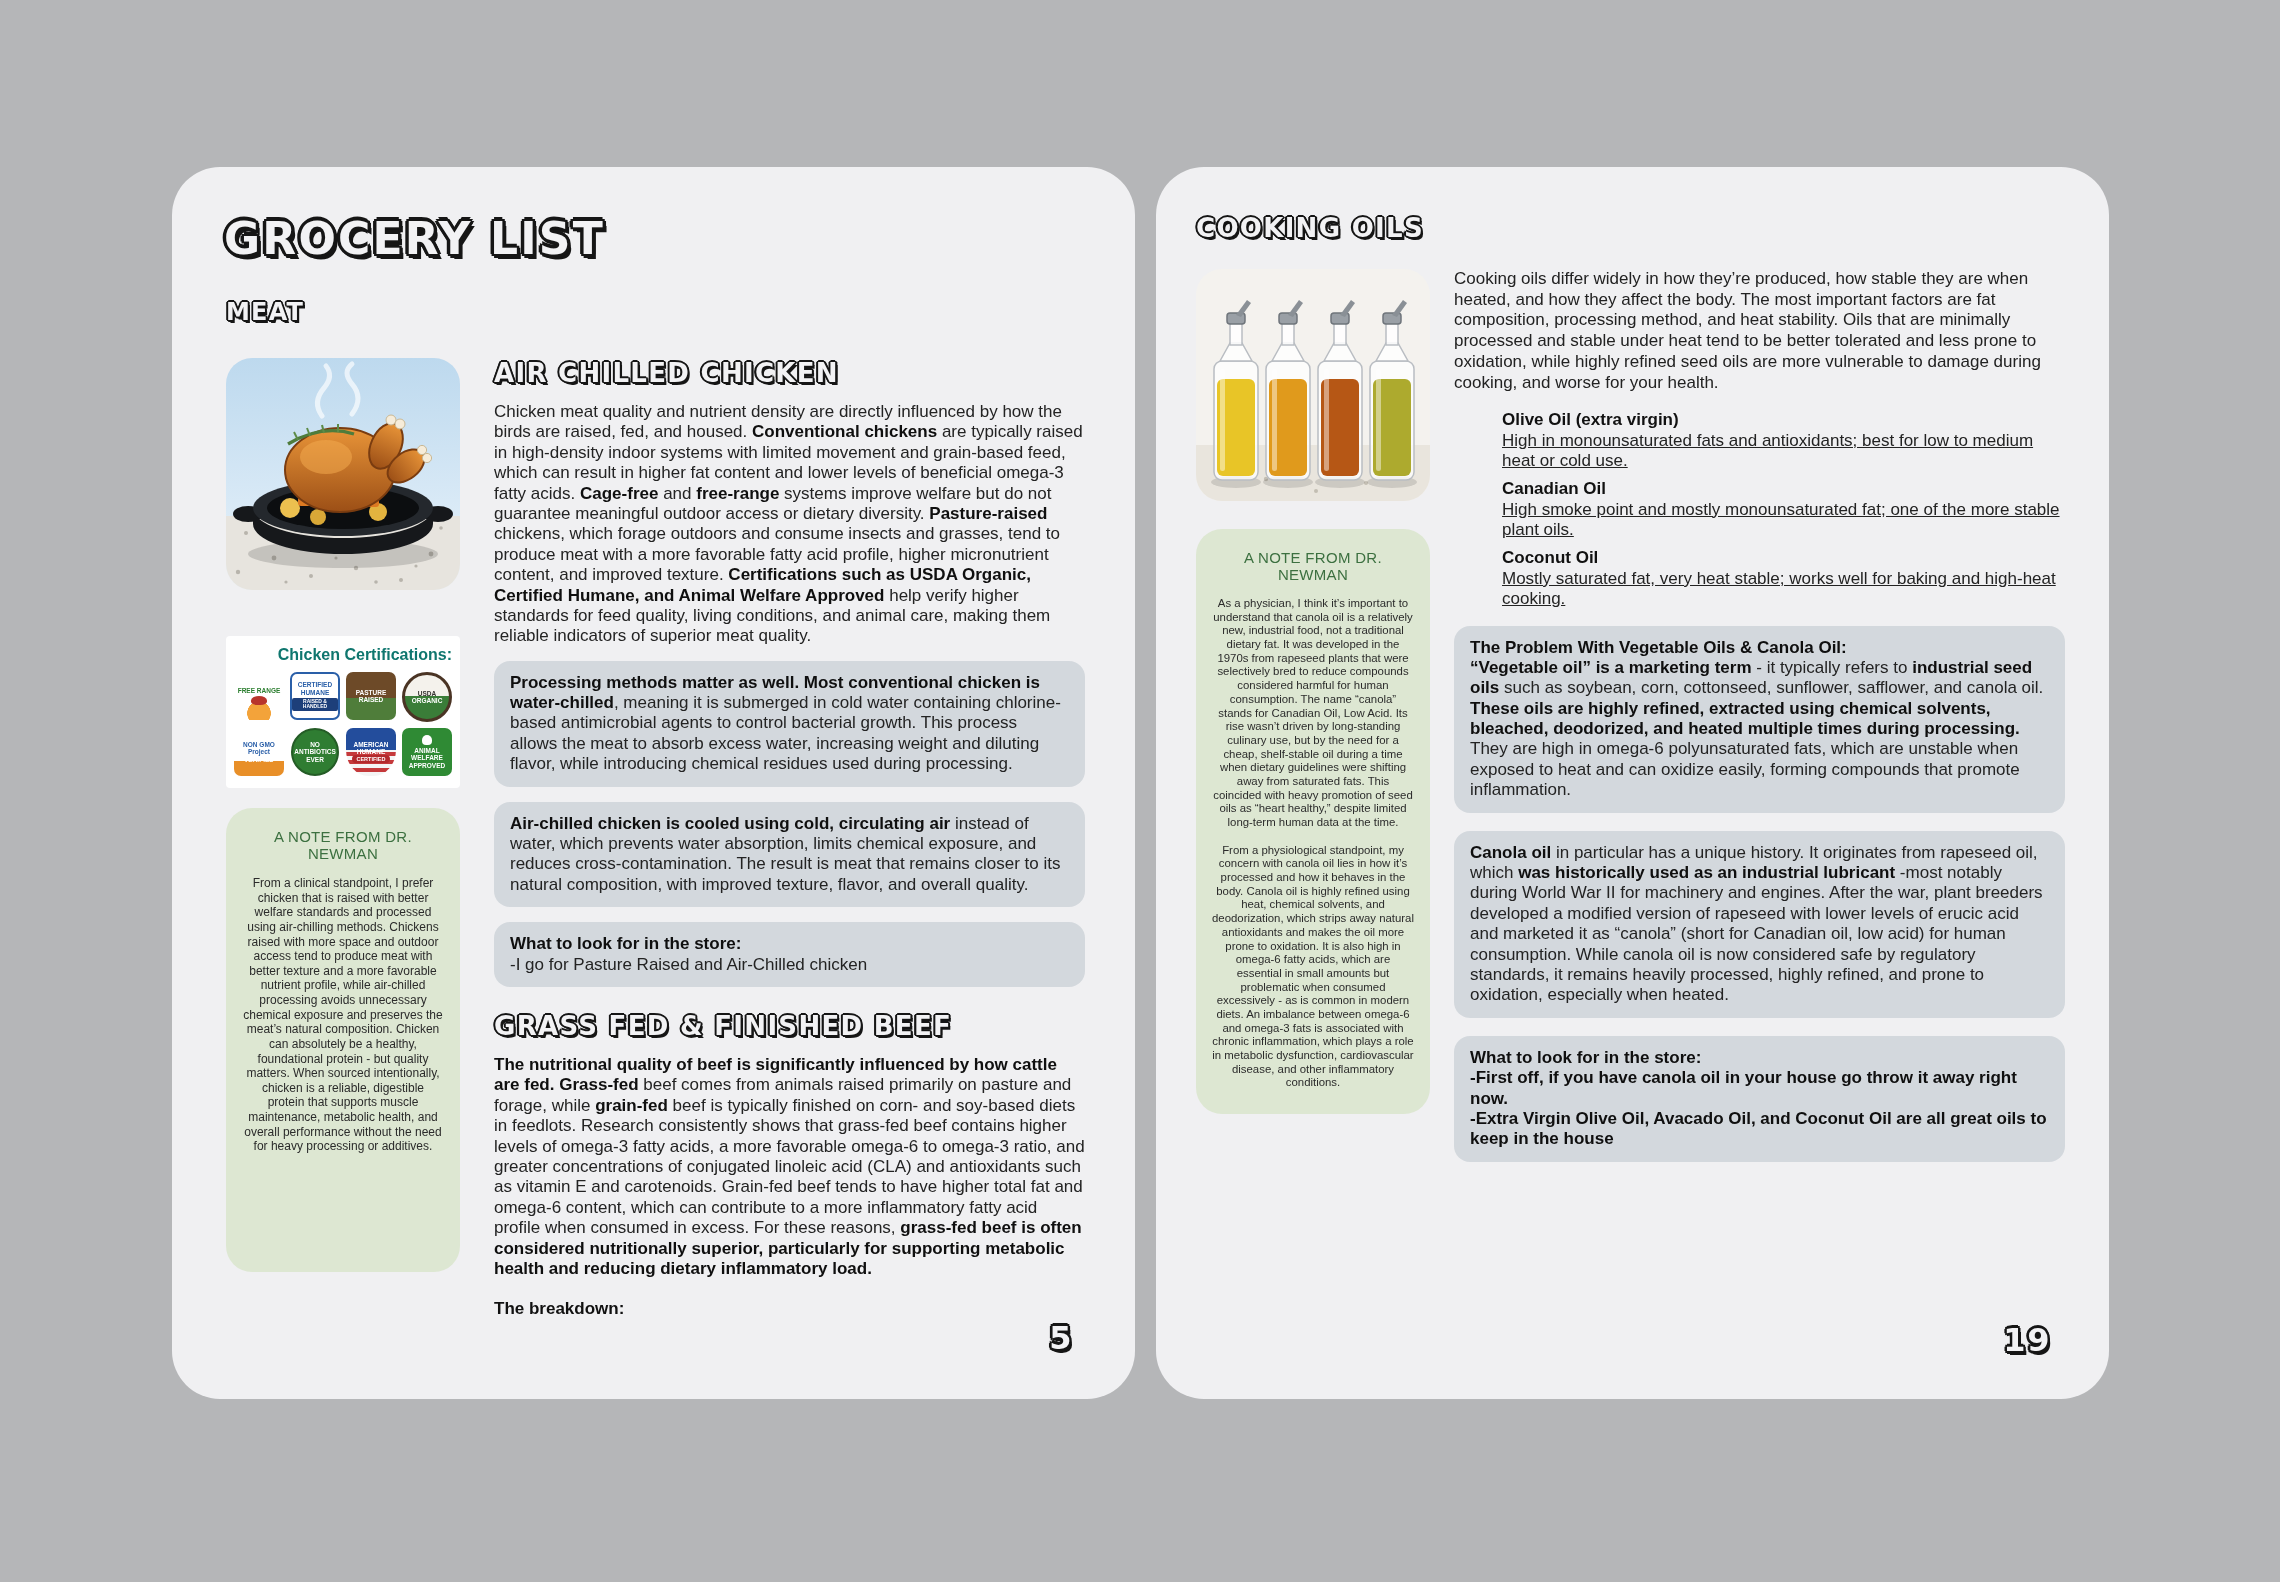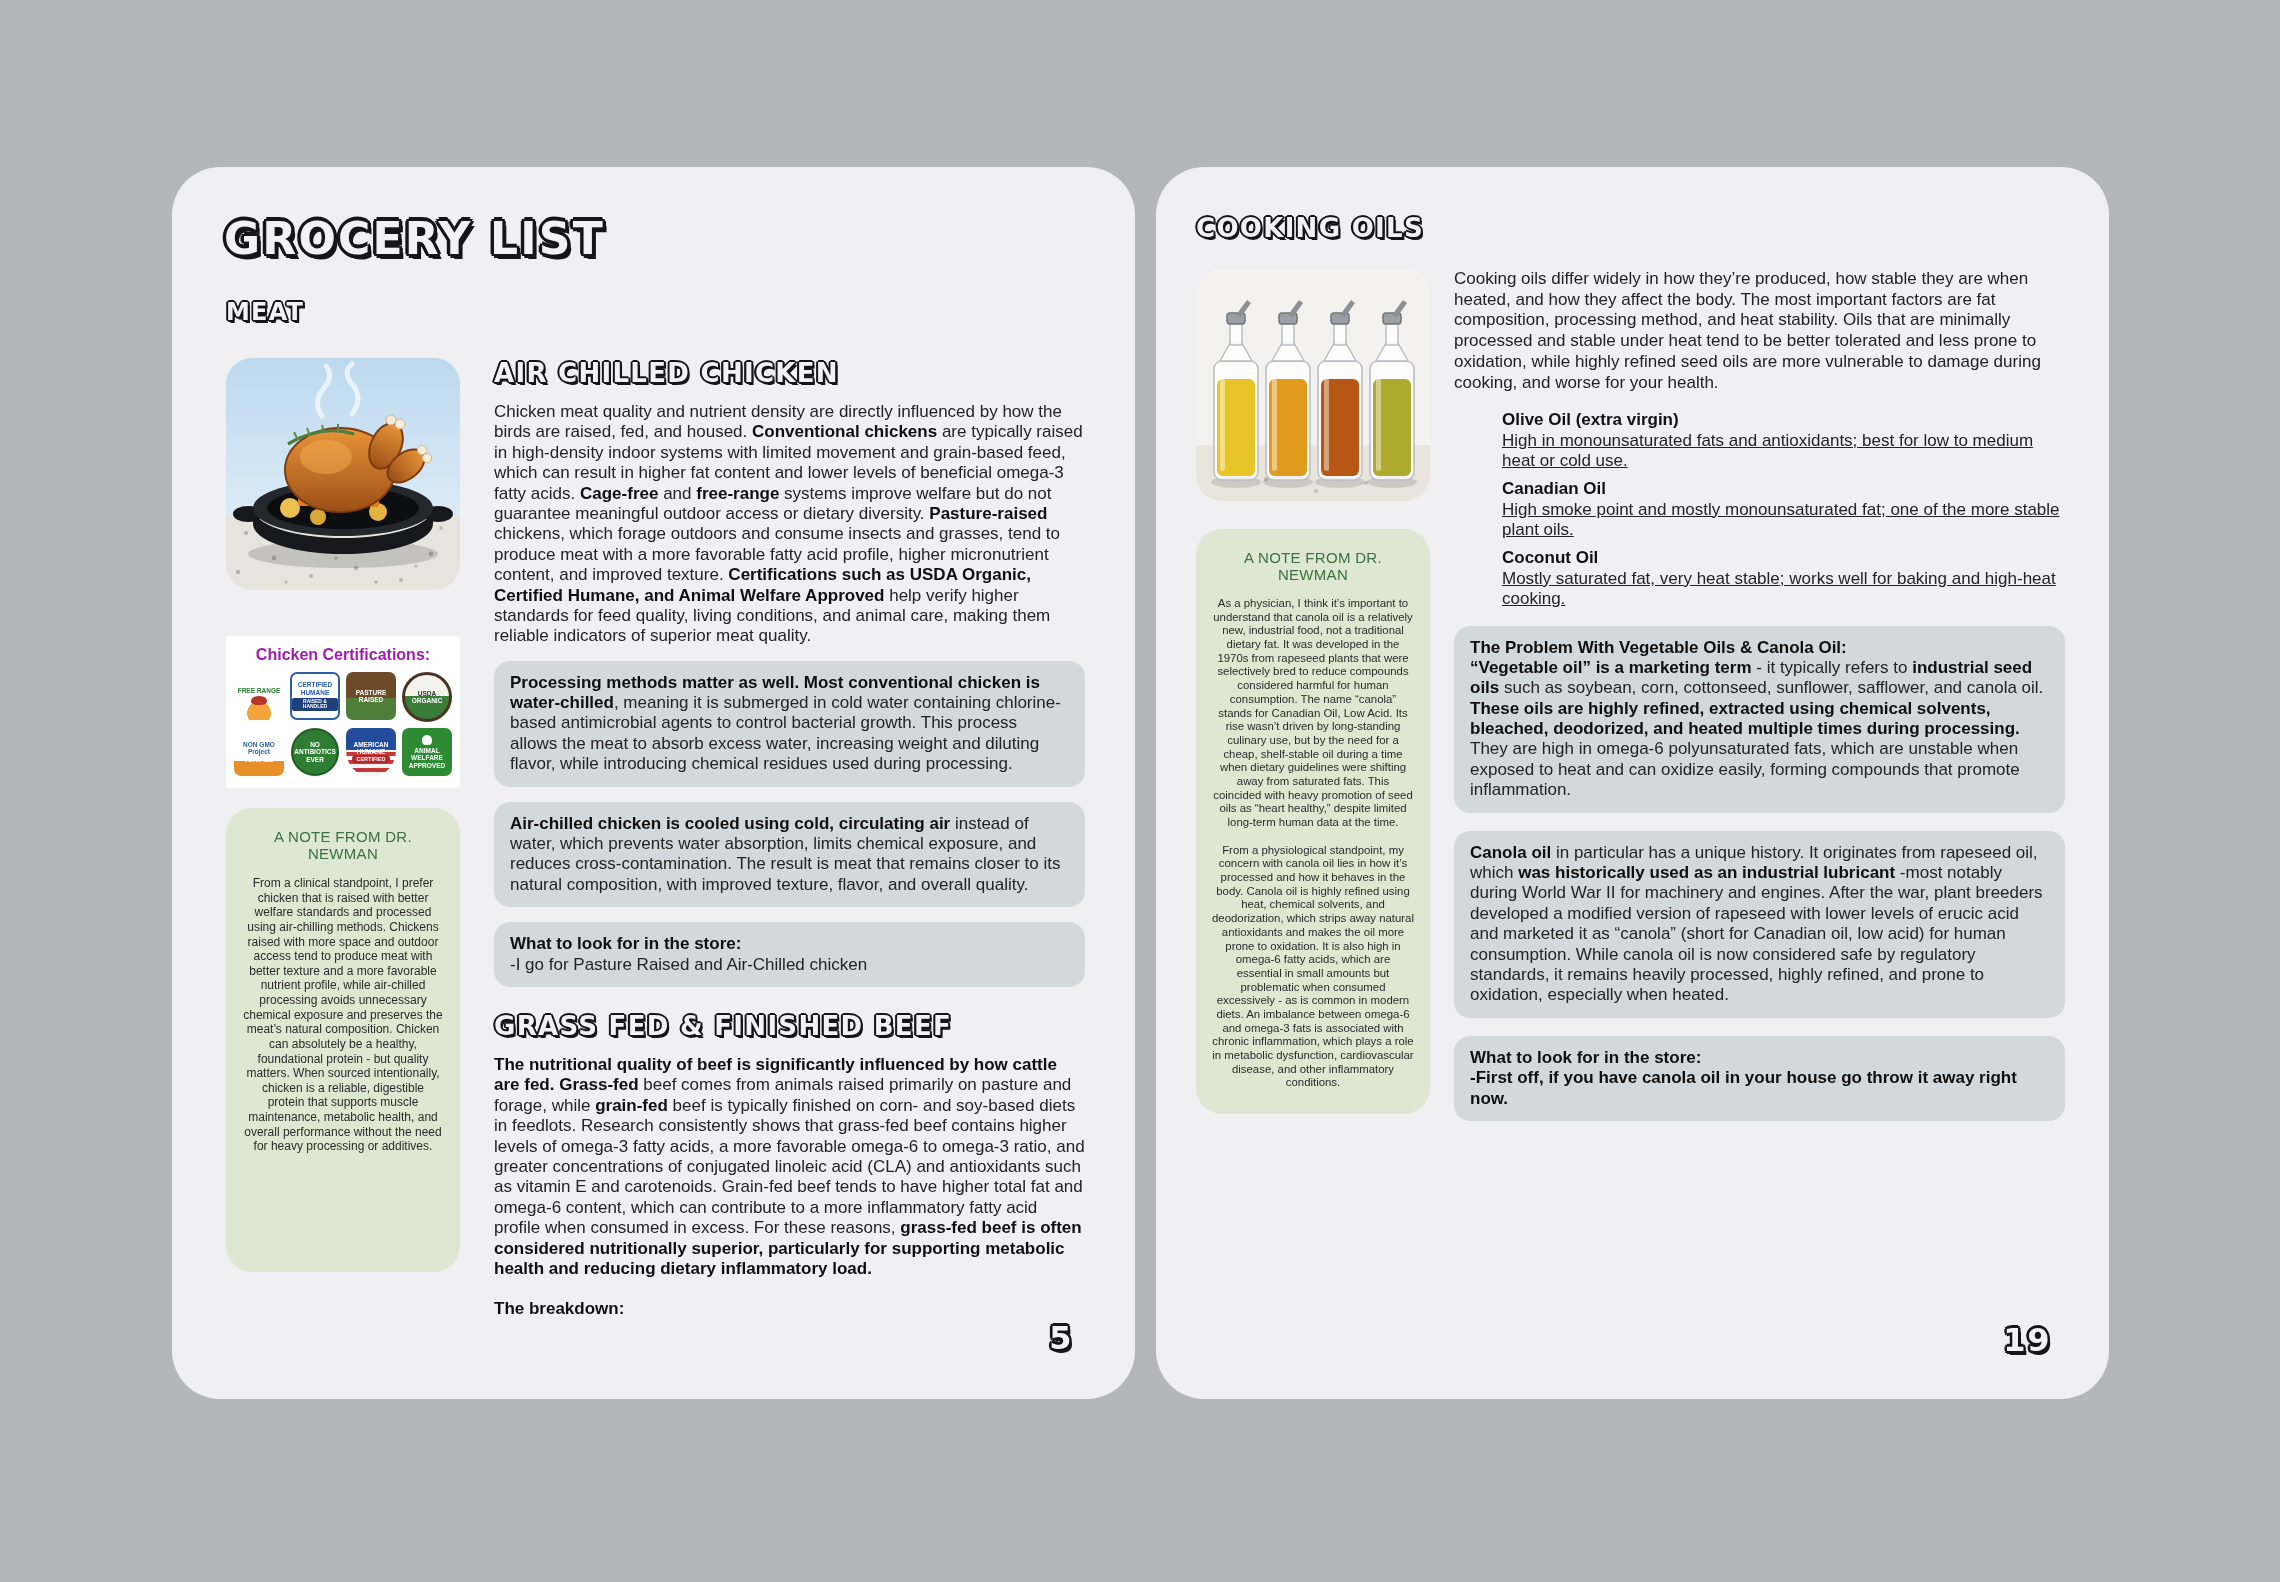--- a/index.html
+++ b/index.html
@@ -45,21 +45,21 @@
   .col-narrow{width:234px;flex:0 0 234px;}
   .col-wide{flex:1;min-width:0;}
 
   .illus{width:234px;height:232px;border-radius:26px;overflow:hidden;display:block;}
 
   
   .cert-card{
     margin-top:46px;background:#ffffff;border-radius:4px;
     padding:10px 8px 12px 8px;
   }
-  .cert-caption{font-weight:700;font-size:16px;text-align:center;color:#a21caf;margin-bottom:8px;}
+  .cert-caption{font-weight:700;font-size:16px;text-align:right;color:#0f766e;margin-bottom:8px;}
   .badges{display:grid;grid-template-columns:repeat(4,1fr);gap:6px;justify-items:center;}
   .badge{
     width:50px;height:48px;border-radius:7px;
     display:flex;flex-direction:column;align-items:center;justify-content:center;
     text-align:center;font-weight:700;font-size:6.5px;line-height:1.1;
     overflow:hidden;background:#fff;
   }
   .badge .bt,.badge .bb{display:block;padding:0 2px;}
   .b1{background:radial-gradient(circle at 50% 86%, #f3a33a 0 24%, transparent 25%), #fff;color:#2a7d2e;}
   .b1 .bb{width:12px;height:9px;background:#b8352c;border-radius:50% 50% 40% 40%;margin-top:2px;}
@@ -329,18 +329,18 @@
           <div class="oil-name">Coconut Oil</div>
           <div class="oil-desc">Mostly saturated fat, very heat stable; works well for baking and high-heat cooking.</div>
         </div>
       </div>
 
       <div class="graybox rich"><b>The Problem With Vegetable Oils &amp; Canola Oil:
 </b><b>“Vegetable oil” is a marketing term</b> - it typically refers to <b>industrial seed oils</b> such as soybean, corn, cottonseed, sunflower, safflower, and canola oil. <b>These oils are highly refined, extracted using chemical solvents, bleached, deodorized, and heated multiple times during processing.</b> They are high in omega-6 polyunsaturated fats, which are unstable when exposed to heat and can oxidize easily, forming compounds that promote inflammation.</div>
       <div class="graybox rich" style="margin-top:18px;"><b>Canola oil</b> in particular has a unique history. It originates from rapeseed oil, which <b>was historically used as an industrial lubricant</b> -most notably during World War II for machinery and engines. After the war, plant breeders developed a modified version of rapeseed with lower levels of erucic acid and marketed it as “canola” (short for Canadian oil, low acid) for human consumption. While canola oil is now considered safe by regulatory standards, it remains heavily processed, highly refined, and prone to oxidation, especially when heated.</div>
       <div class="graybox rich" style="margin-top:18px;"><b>What to look for in the store:
 </b><b>-First off, if you have canola oil in your house go throw it away right now.
-</b></div>
+</b><b>-Extra Virgin Olive Oil, Avacado Oil, and Coconut Oil are all great oils to keep in the house</b></div>
     </div>
   </div>
 
   <div class="bubble pageno">19</div>
 </section>
 
 </body></html>

